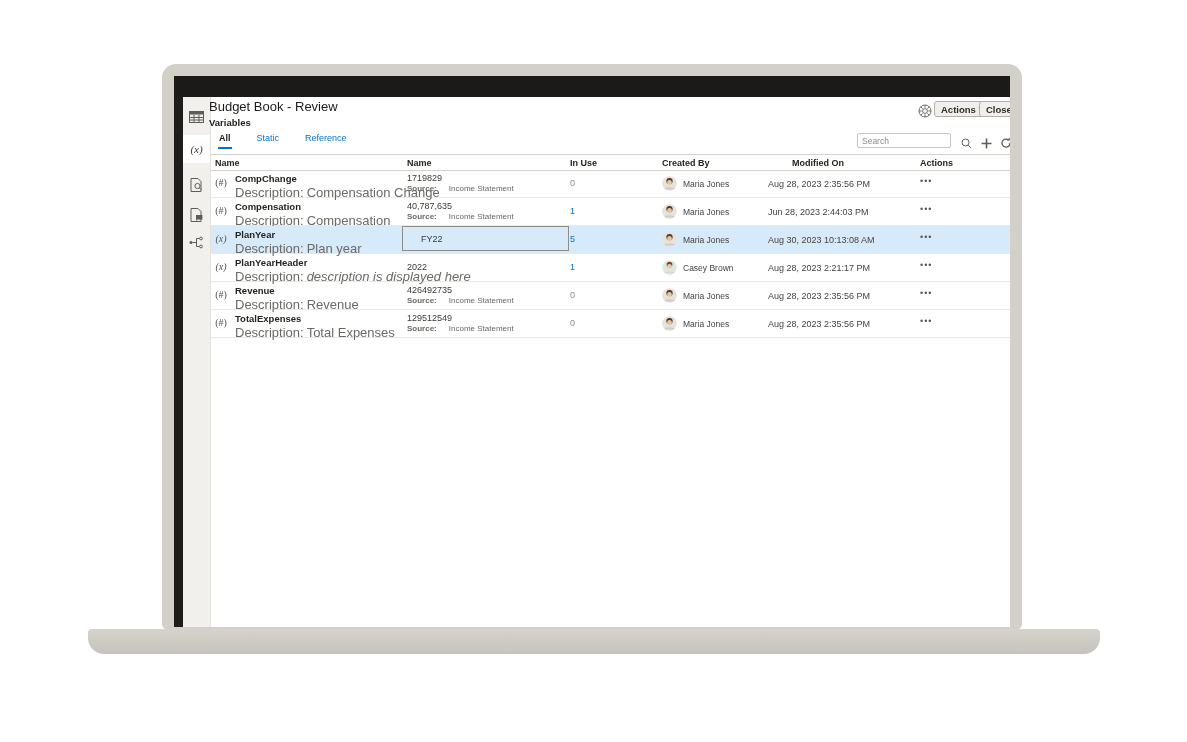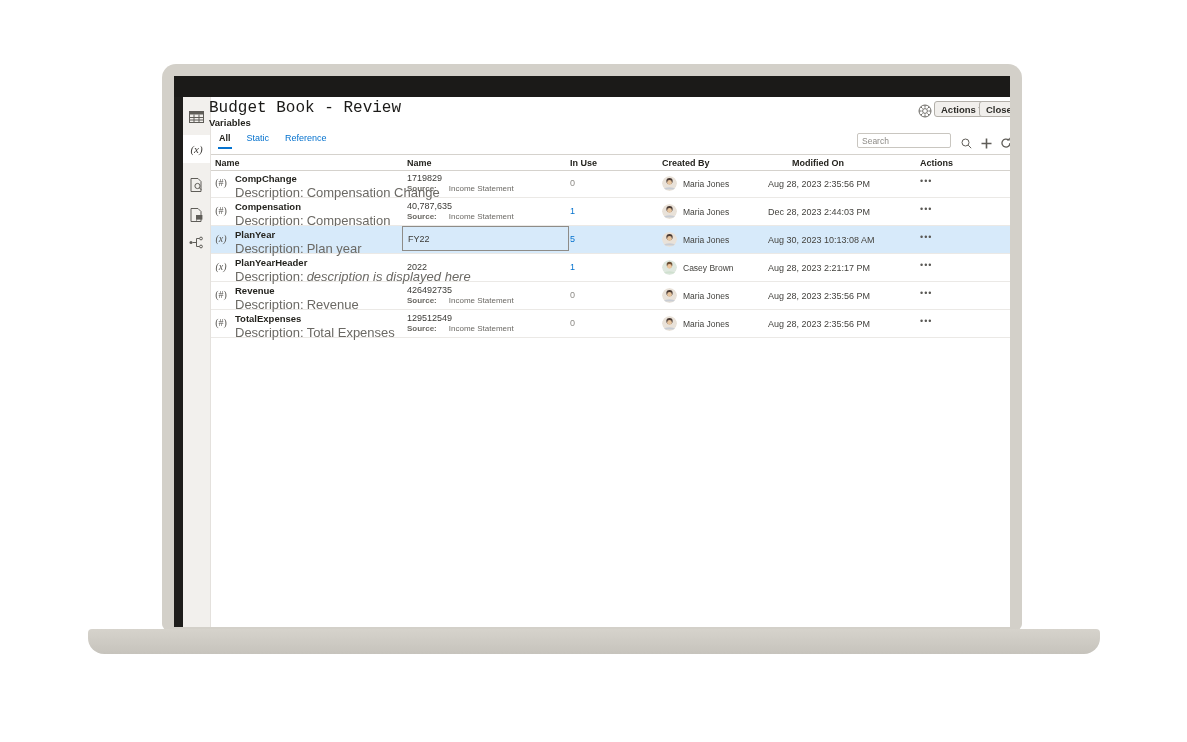--- a/index.html
+++ b/index.html
@@ -14,31 +14,31 @@
   
   .appbar{position:absolute;left:0;top:0;right:0;height:21px;background:#1b1a18;}
   .modal{position:absolute;left:9px;top:21px;right:0;bottom:0;background:#ffffff;}
   
   .sidebar{position:absolute;left:0;top:0;bottom:0;width:27px;background:#f2f0ed;border-right:1px solid #e4e1dd;}
   .s-item{position:absolute;left:0;width:27px;height:28px;display:flex;align-items:center;justify-content:center;cursor:pointer;}
   .s-item.active{background:#ffffff;}
   .s-var{font-family:"Liberation Serif",serif;font-style:italic;font-size:11px;color:#3e3c39;}
   .s-item svg{display:block;}
   
-  .title{position:absolute;left:26px;top:2px;font-family:Liberation Mono, monospace;font-size:16px;color:#1c1b19;}
+  .title{position:absolute;left:26px;top:2px;font-family:Liberation Sans, sans-serif;font-size:13px;color:#1c1b19;}
   .subtitle{position:absolute;left:26px;top:20px;font-size:9.5px;font-weight:bold;color:#25241f;}
   .globe{position:absolute;left:735px;top:7px;cursor:pointer;}
   .btn{position:absolute;top:4px;height:16px;display:flex;align-items:center;gap:3px;
        background:#f1efec;border:1px solid #b3b0aa;border-radius:3px;padding:0 6px;
        font-size:9.5px;font-weight:bold;color:#2e2d29;cursor:pointer;box-sizing:border-box;}
   .btn-actions{left:751px;}
   .btn-close{left:796px;}
   .caret{font-size:7px;color:#2e2d29;}
   
-  .tabs{position:absolute;left:36px;top:36px;display:flex;gap:16px;font-size:9px;}
+  .tabs{position:absolute;left:36px;top:36px;display:flex;gap:26px;font-size:9px;}
   .tab{color:#0572ce;cursor:pointer;}
   .tab.active{color:#25241f;font-weight:bold;}
   .tab-underline{position:absolute;left:35px;top:50px;width:14px;height:2px;background:#0572ce;}
   .search-box{position:absolute;left:674px;top:36px;width:94px;height:15px;border:1px solid #c9c6c0;
               border-radius:2px;font-size:8.5px;color:#4c4b47;padding:0 4px;box-sizing:border-box;background:#fff;}
   .search-box::placeholder{color:#8d8b86;}
   .tool{position:absolute;top:38px;cursor:pointer;}
   .tool-search{left:778px;}
   .tool-add{left:798px;}
   .tool-refresh{left:817px;}
@@ -59,21 +59,21 @@
   .v1{position:absolute;left:196px;top:3px;font-size:9px;color:#3b3a36;}
   .vds{position:absolute;left:196px;top:14px;font-size:8px;color:#6b6964;}
   .vds .lbl{margin-right:12px;font-weight:bold;}
   .iu{position:absolute;left:359px;top:8px;font-size:9px;color:#8d8b86;}
   .iu[data-link="true"]{color:#0572ce;cursor:pointer;}
   .av{position:absolute;left:451px;top:6px;width:15px;height:15px;border-radius:50%;overflow:hidden;}
   .cb{position:absolute;left:472px;top:9px;font-size:8.5px;color:#44433f;}
   .mo{position:absolute;left:557px;top:9px;font-size:9px;color:#44433f;}
   .act{position:absolute;left:709px;top:6px;font-size:9px;letter-spacing:1px;color:#5a5855;cursor:pointer;}
   .val-input{position:absolute;left:191px;top:0px;width:167px;height:25px;border:1px solid #8e8c88;
-             background:transparent;font-size:9px;color:#3b3a36;padding:0 5px;box-sizing:border-box;
+             background:transparent;font-size:9px;color:#3b3a36;padding:0 18px;box-sizing:border-box;
              font-family:"Liberation Sans",sans-serif;}
 </style>
 </head>
 <body>
 
 <div class="stage">
 
   <div class="bezel">
     <div class="screen">
 
@@ -211,21 +211,21 @@
             <span class="iu" data-link="true">1</span>
             <span class="av">
               <svg width="15" height="15" viewBox="0 0 20 20">
                   <circle cx="10" cy="10" r="10" fill="#e9e2d9"></circle>
                   <circle cx="10" cy="6.8" r="4.2" fill="#4a3a32"></circle>
                   <circle cx="10" cy="8.6" r="3.2" fill="#e8c59e"></circle>
                   <path d="M2.5 18c1.2-4.2 13.8-4.2 15 0z" fill="#c9cdd4"></path>
                 </svg>
             </span>
             <span class="cb">Maria Jones</span>
-            <span class="mo">Dec 28, 2023 2:44:03 PM</span>
+            <span class="mo">Jun 28, 2023 2:44:03 PM</span>
             <span class="act">•••</span>
           </div>
 
           <div class="row sel">
             <span class="ticon ttxt">(x)</span>
             <div class="nm">PlanYear</div>
             <div class="ds"><span class="lbl">Description:</span><span class="dval">Plan year</span></div>
             <input class="val-input" value="FY22" style="">
             <span class="iu" data-link="true">5</span>
             <span class="av">

